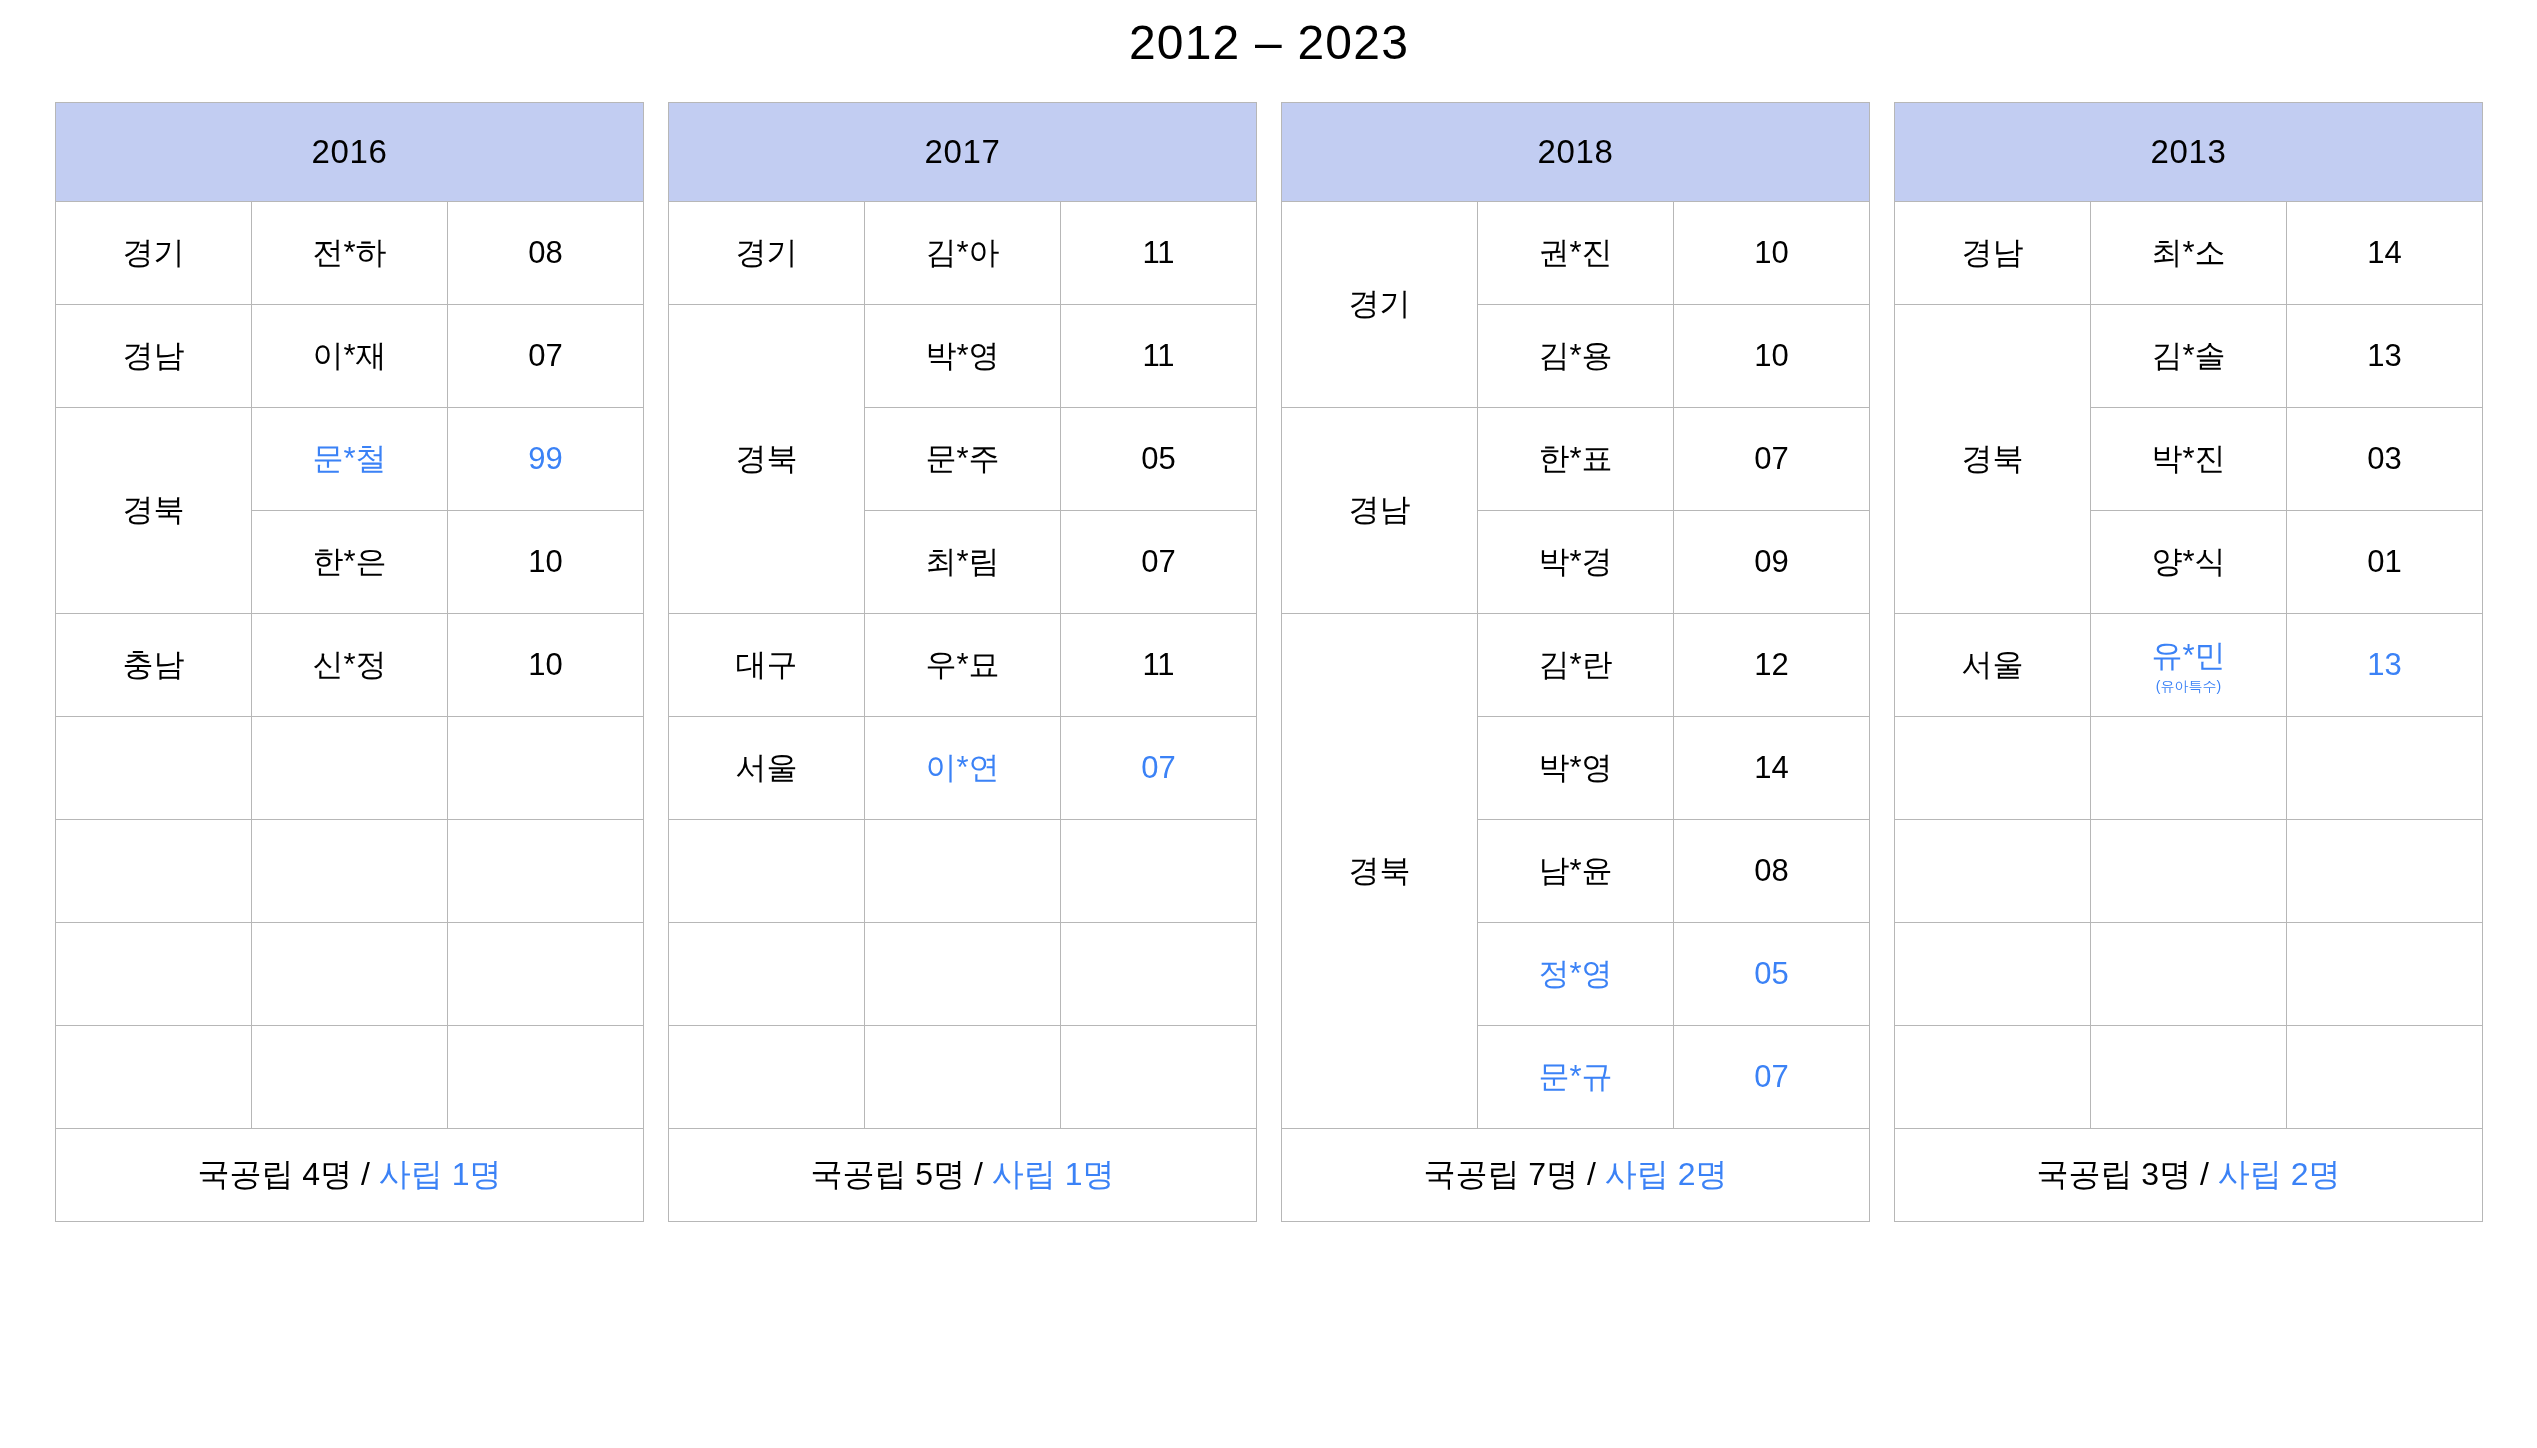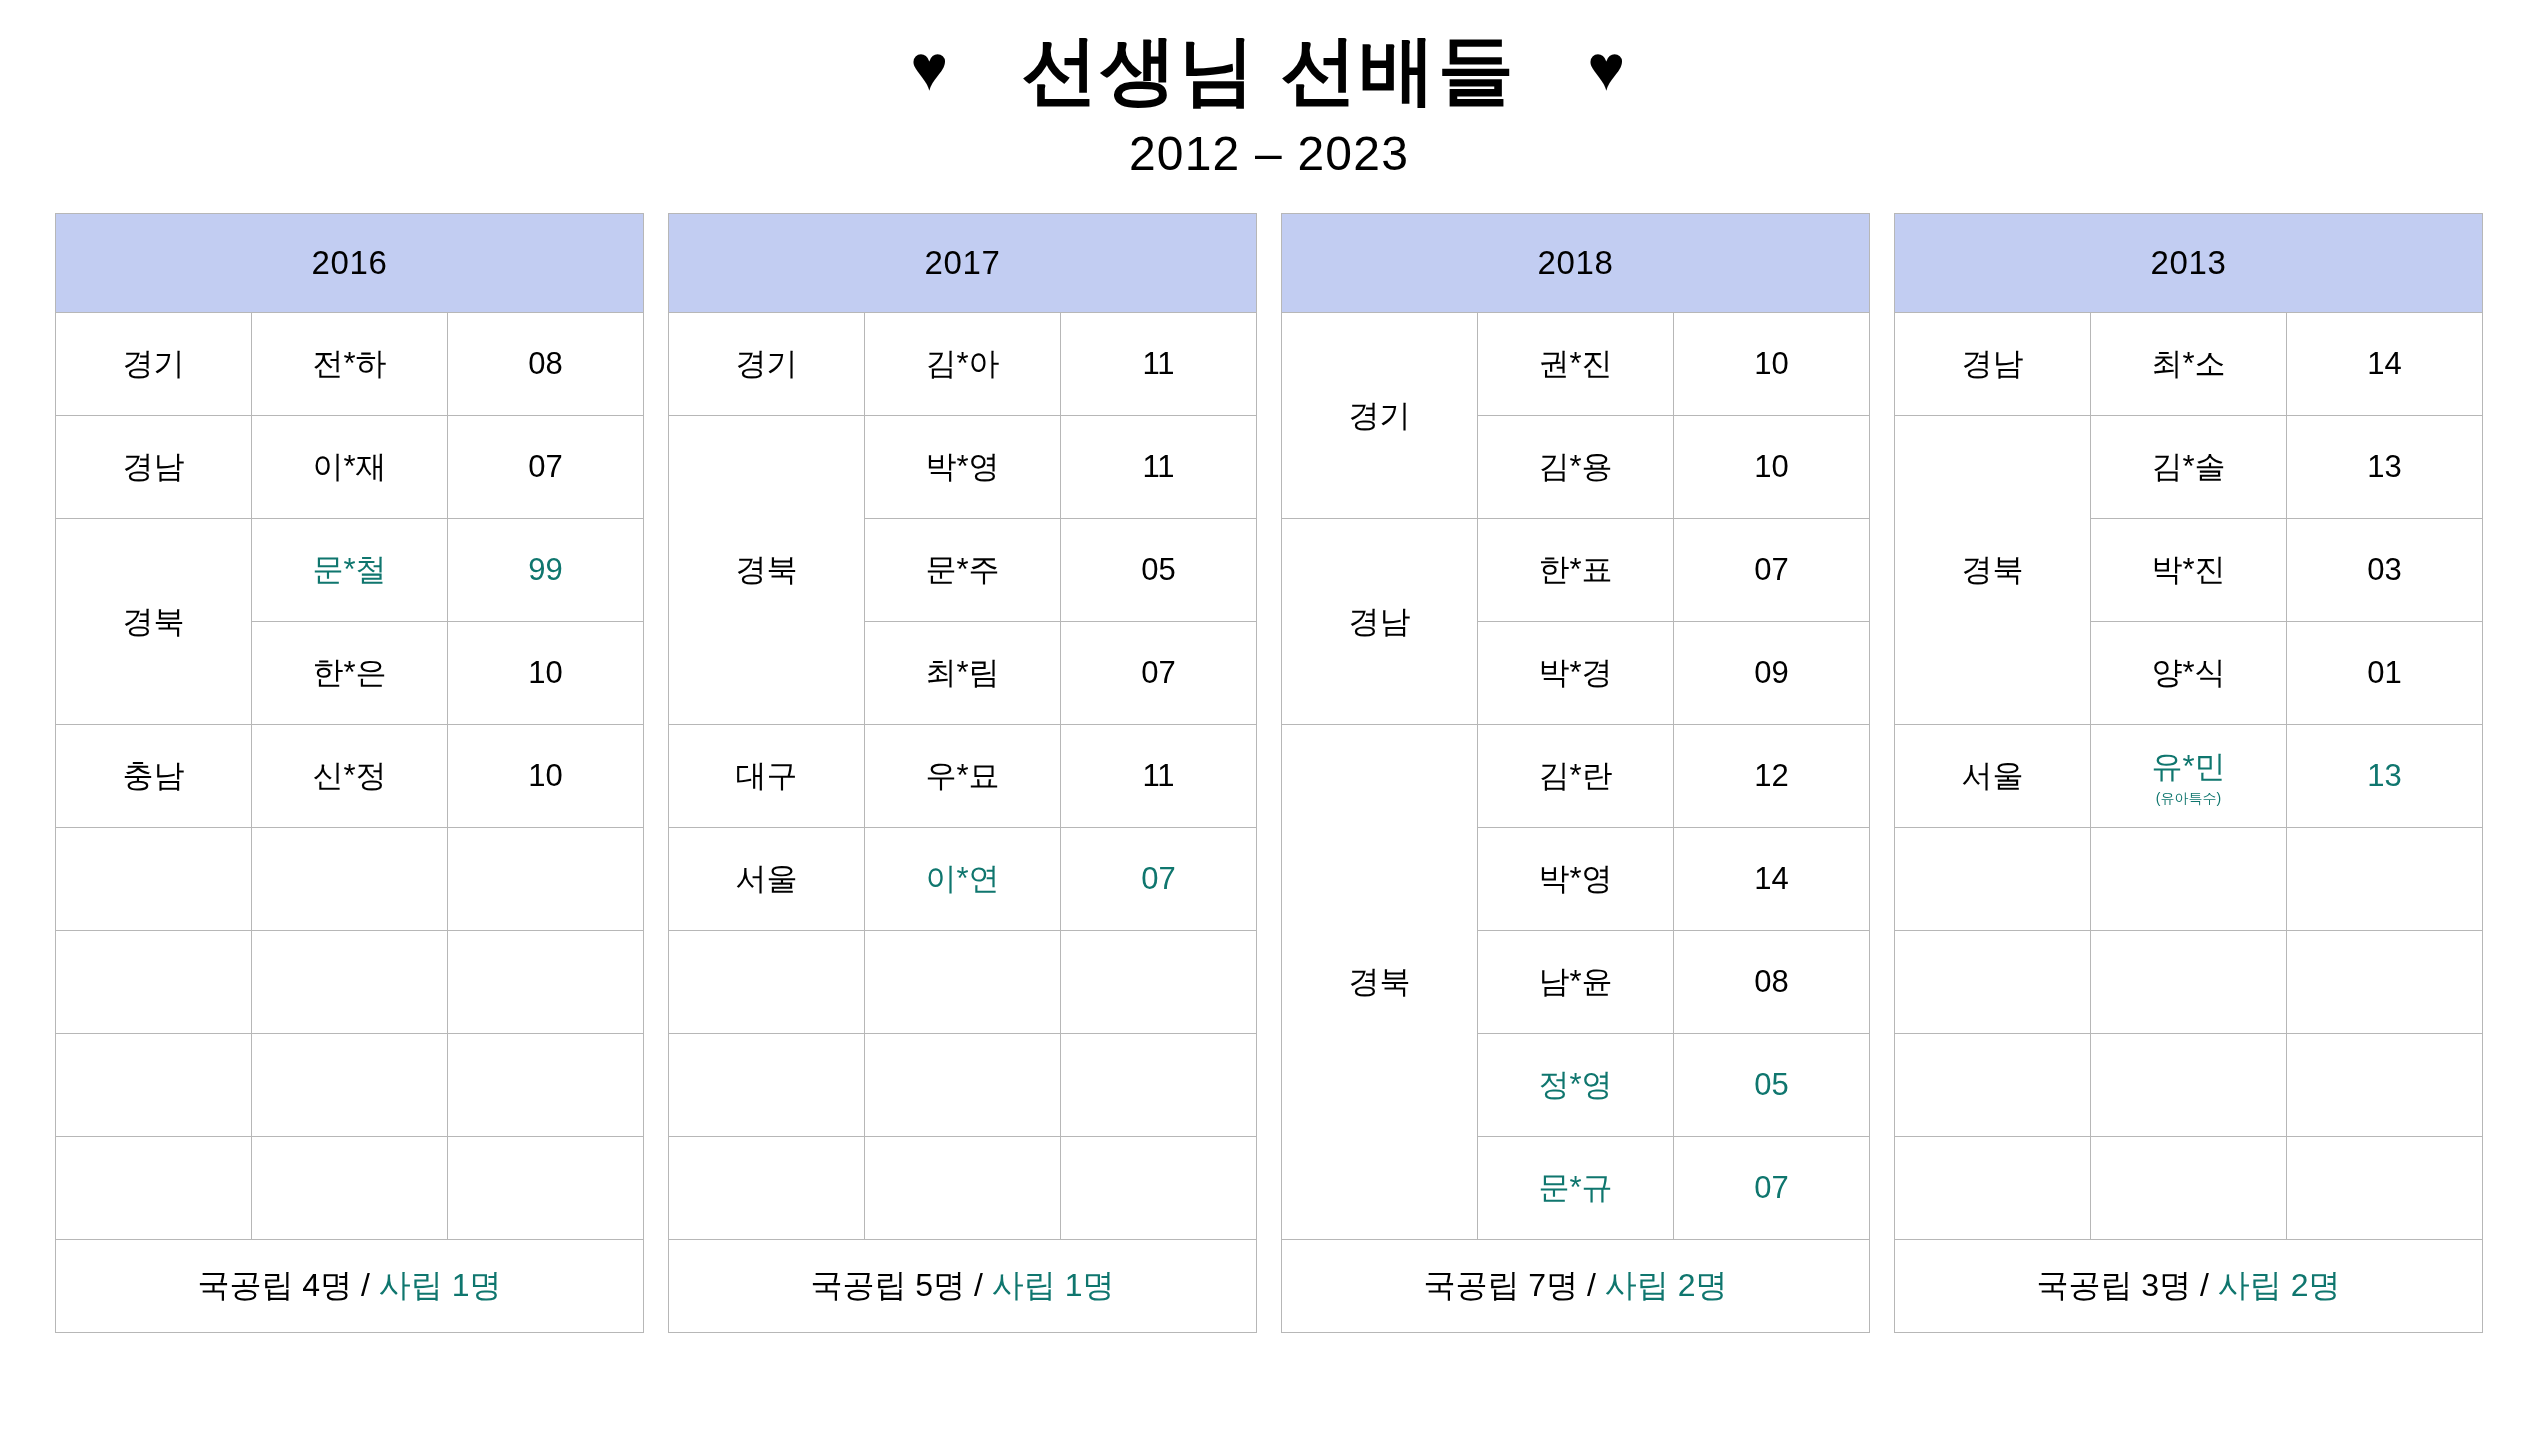--- a/index.html
+++ b/index.html
@@ -69,21 +69,21 @@
     letter-spacing: 0.6px;
   }
   .row-cell {
     height: 102px;
     font-size: 31px;
   }
   .region-cell {
     font-size: 31px;
   }
   .blue {
-    color: #0f766e;
+    color: #3b82f6;
   }
   .sub-note {
     display: block;
     font-size: 14px;
     line-height: 1.1;
     margin-top: 2.5px;
   }
   .footer-cell {
     height: 92px;
     font-size: 32px;
@@ -107,25 +107,20 @@
   .t3 { width: 589px; }
   .t3 .c-region { width: 157px; }
   .t3 .c-name   { width: 282px; }
   .t3 .c-num    { width: 150px; }
 </style>
 </head>
 <body>
 
 <div class="page">
 
-  <div class="title">
-    <span class="heart">♥</span>
-    &nbsp;&nbsp;<span>선생님 선배들</span>&nbsp;&nbsp;
-    <span class="heart">♥</span>
-  </div>
 
   <div class="subtitle">2012 – 2023</div>
 
   <div class="tables" id="tables-root">
       <table class="year-table t0">
         <tbody>
           <tr>
             <th class="year-head" colspan="3">2016</th>
           </tr>
           <tr>

